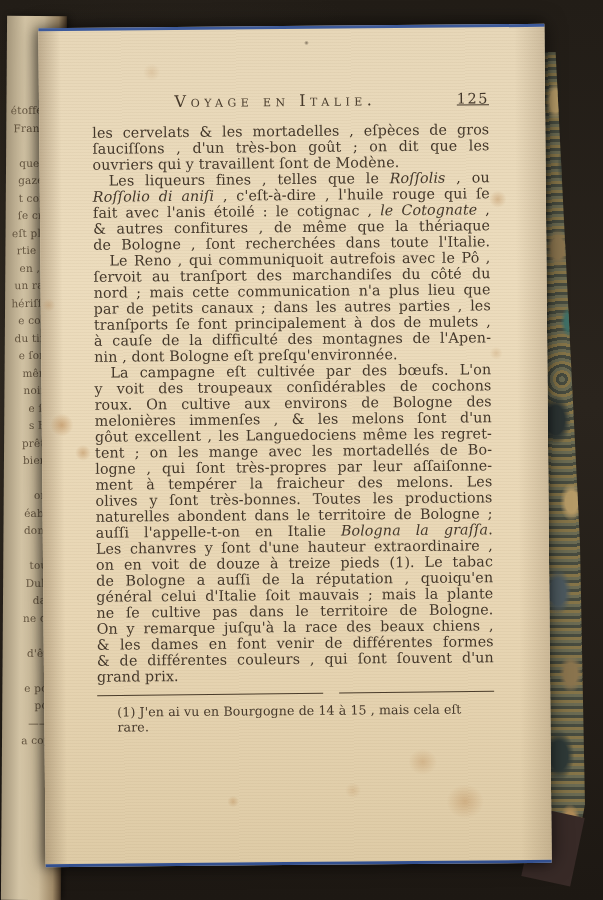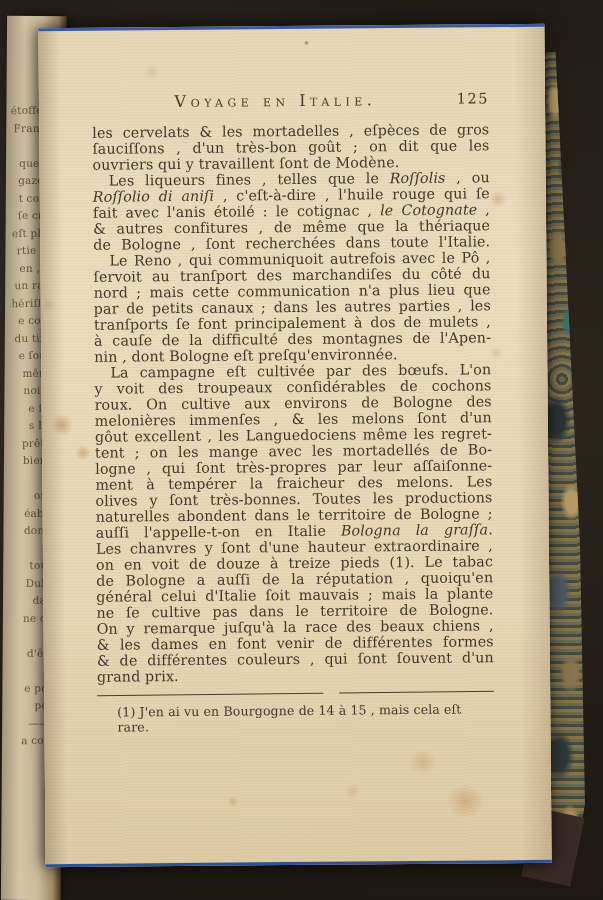--- a/index.html
+++ b/index.html
@@ -61,21 +61,21 @@
       linear-gradient(90deg, rgba(95,72,45,0) 94%, rgba(95,72,45,.20) 100%),
       linear-gradient(180deg,#e7d7b8 0,#ecdcbd 30%,#e8d6b4 70%,#decbA6 100%);
     background-color:#e9d9ba;
     box-shadow:0 0 20px rgba(0,0,0,.6), -4px 0 8px rgba(0,0,0,.25);}
 
   #content{position:absolute;left:53px;top:62px;width:397px;color:#43372a;}
 
   .pg-header{position:relative;height:20px;margin-bottom:12px;}
   .pg-title{display:block;text-align:center;font-variant:small-caps;
     font-size:16px;letter-spacing:4.5px;color:#473a2b;padding-right:30px;}
-  .pg-num{position:absolute;right:0;top:1px;font-size:14.5px;letter-spacing:1.5px;}
+  .pg-num{position:absolute;right:0;top:1px;font-size:14.5px;letter-spacing:1.5px;text-decoration:underline;}
 
   .para{margin:0;}
   .bodyline{font-size:14.3px;line-height:16px;height:16px;white-space:nowrap;
     text-align:justify;text-align-last:justify;letter-spacing:.1px;}
   .bodyline.noj{text-align:left;text-align-last:left;}
   .bodyline.indent{text-indent:16px;}
   .bodyline i{font-style:italic;}
 
   .rule{display:flex;margin-top:10px;width:100%;transform:rotate(-.15deg);}
   .rule .seg1{width:57%;border-top:1.6px solid #4a3c2b;}

